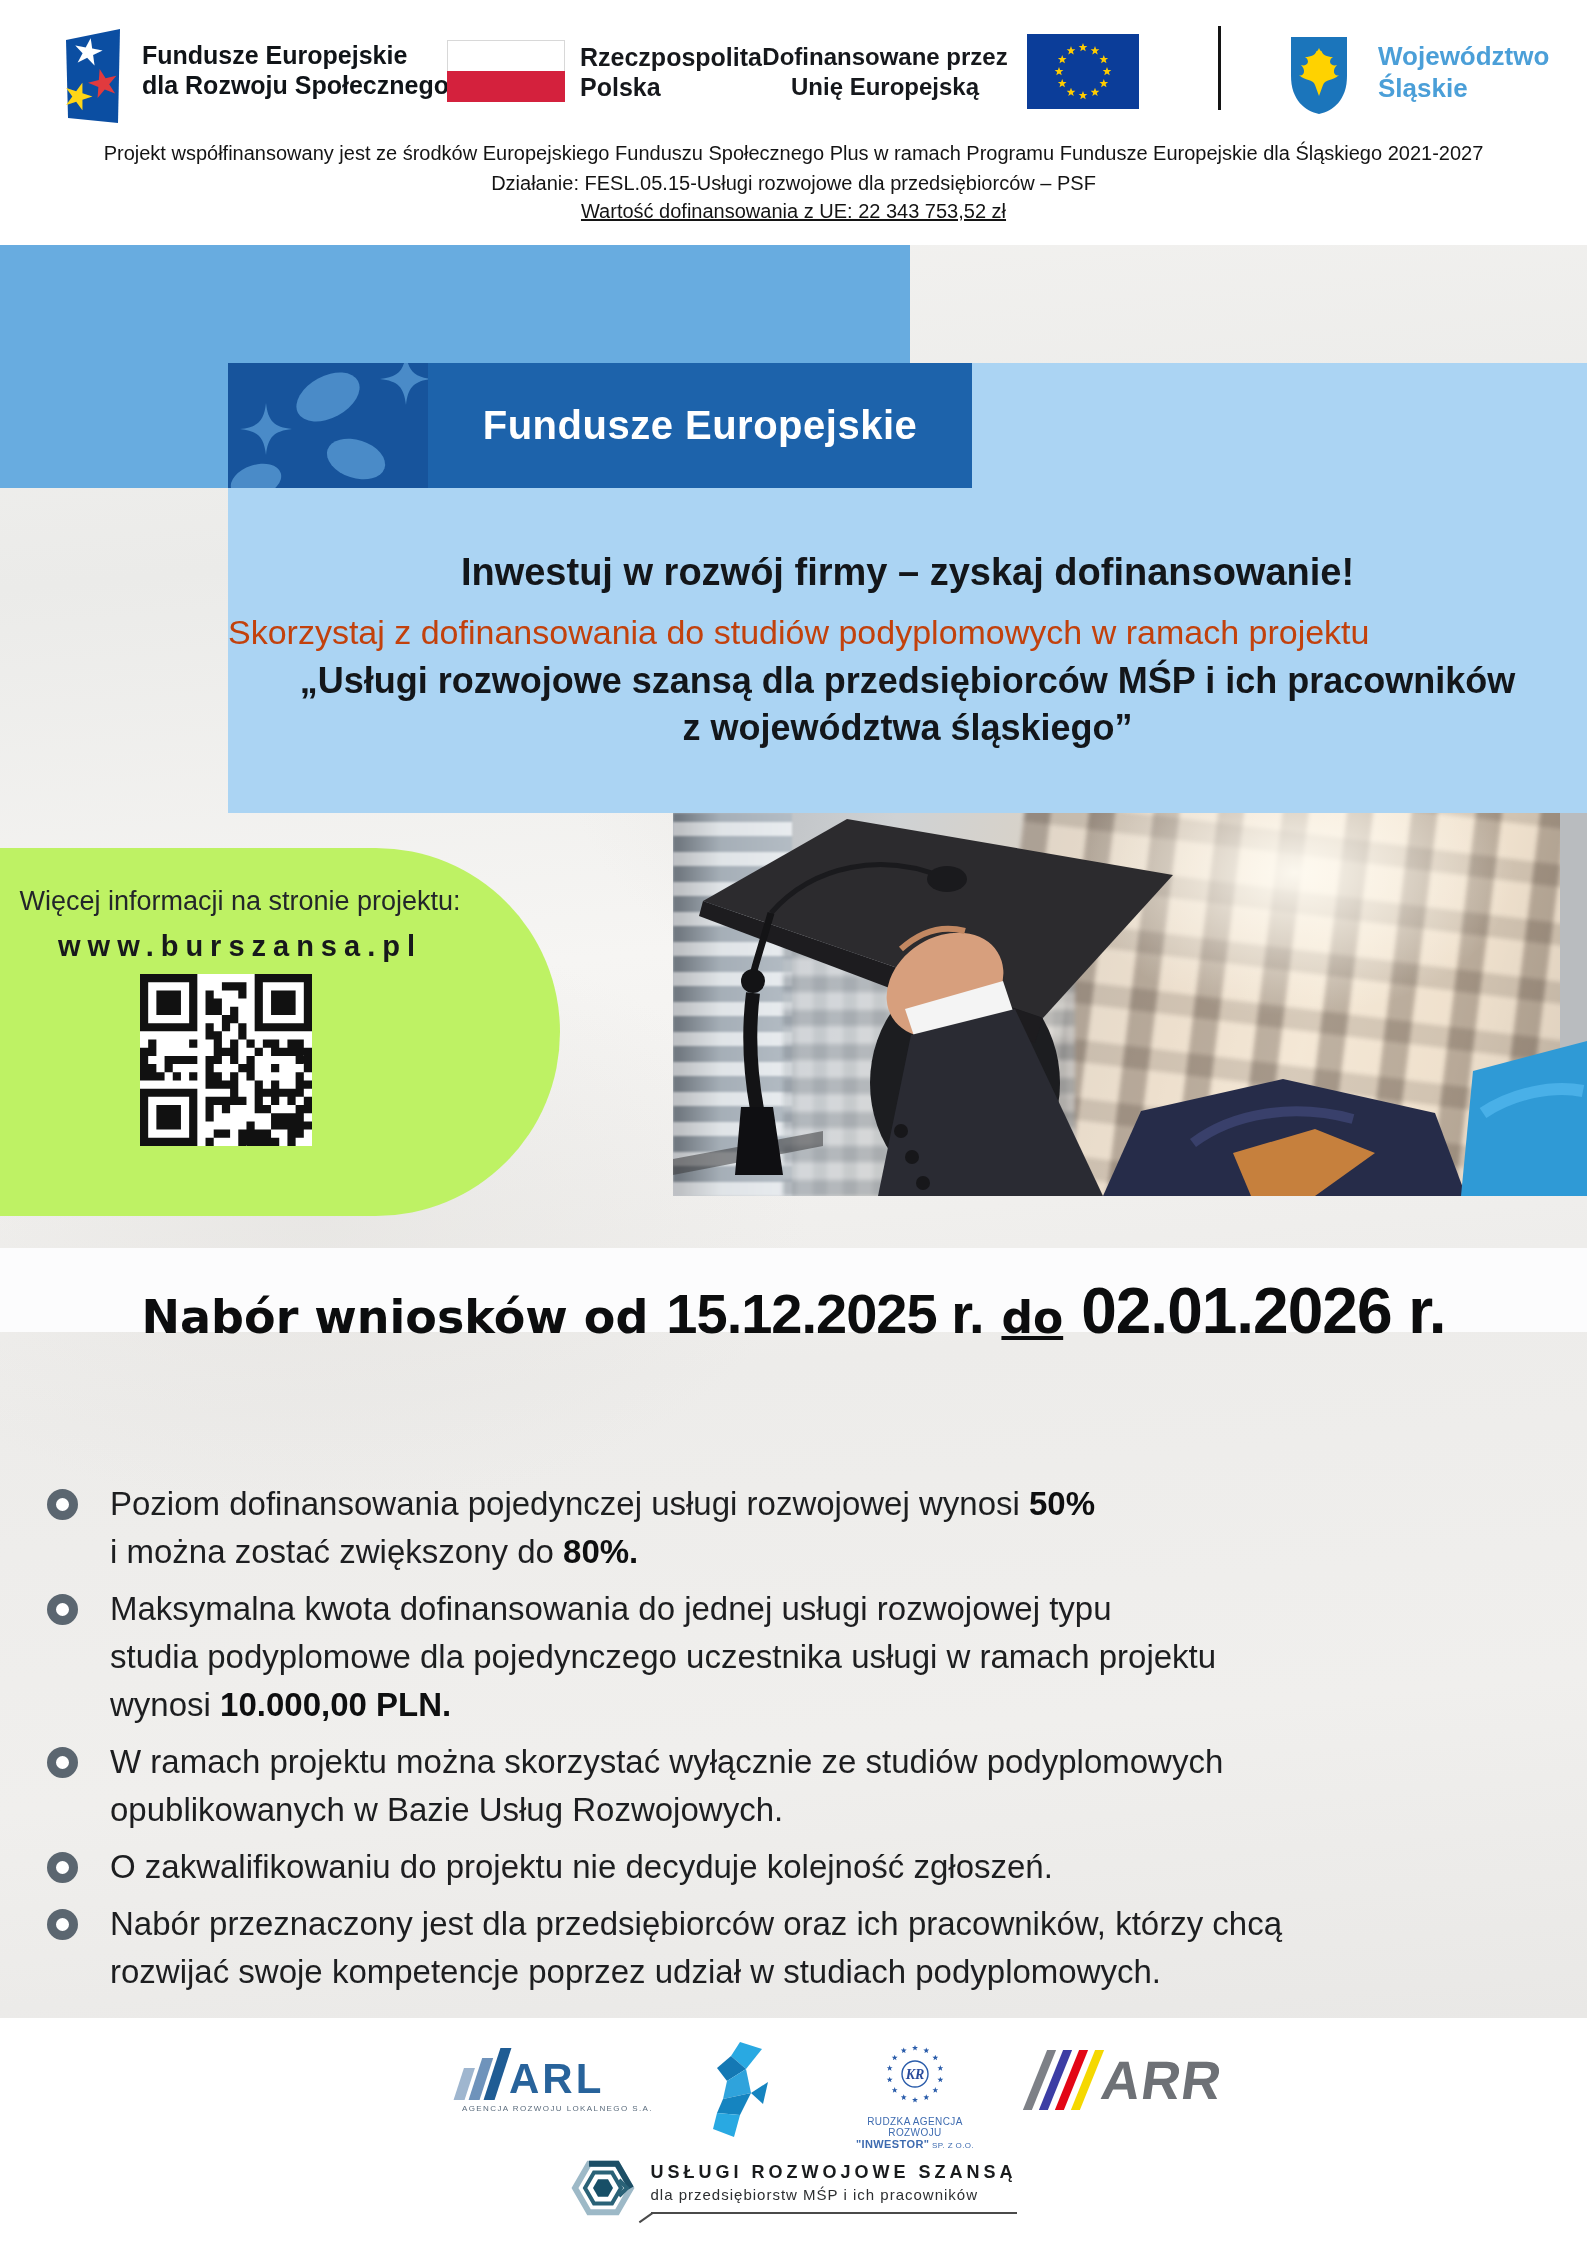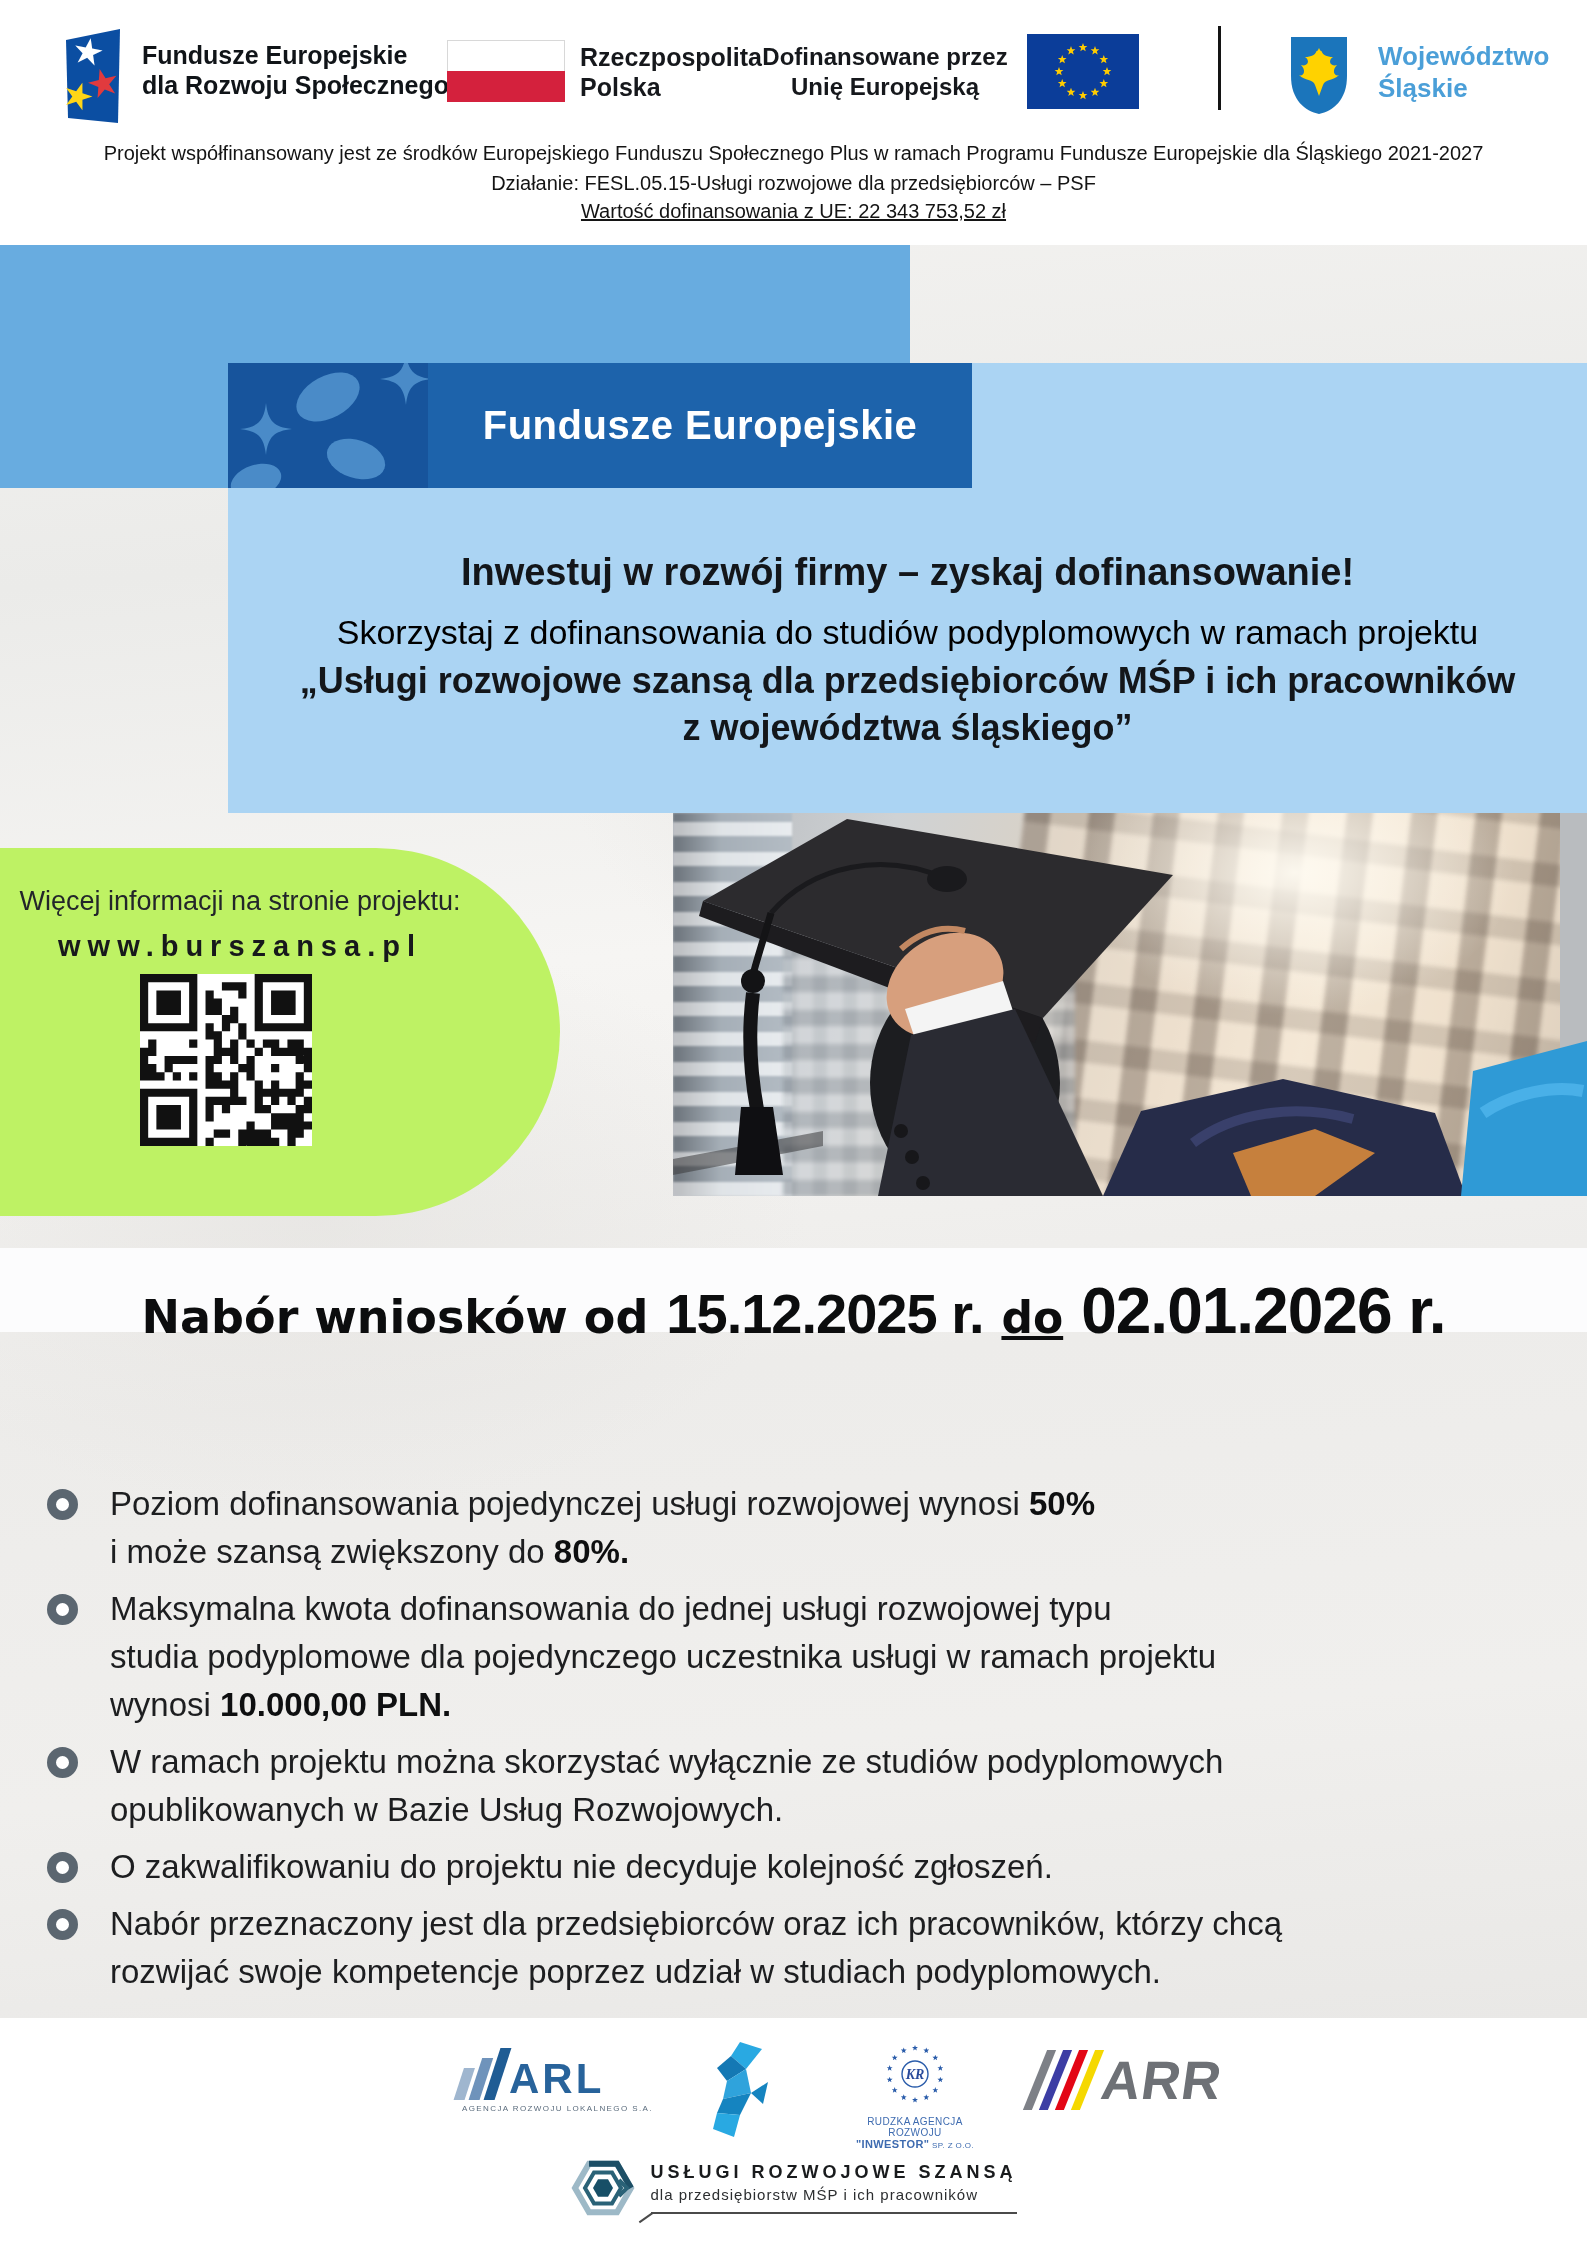--- a/index.html
+++ b/index.html
@@ -42,21 +42,21 @@
 
   
   .band-medium{left:0;top:245px;width:910px;height:243px;background:#68ace0;}
   .panel-light{left:228px;top:363px;width:1359px;height:450px;background:#abd4f3;}
   .banner-dark{left:228px;top:363px;width:744px;height:125px;background:#1d63ab;}
   .banner-pattern{position:absolute;left:0;top:0;width:200px;height:125px;background:#17549c;overflow:hidden;}
   .banner-title{position:absolute;left:200px;right:0;top:0;bottom:0;display:flex;align-items:center;justify-content:center;
     color:#fff;font-weight:bold;font-size:40px;letter-spacing:.5px;}
 
   .hero-h{left:228px;top:551px;width:1359px;text-align:center;font-weight:bold;font-size:38px;color:#13161a;}
-  .hero-s1{left:228px;top:613px;width:1359px;text-align:center;font-size:34px;color:#000000;}
+  .hero-s1{left:228px;top:613px;width:1359px;text-align:left;font-size:34px;color:#c2410c;}
   .hero-s2a{left:228px;top:660px;width:1359px;text-align:center;font-weight:bold;font-size:36px;color:#13161a;}
   .hero-s2b{left:228px;top:707px;width:1359px;text-align:center;font-weight:bold;font-size:36px;color:#13161a;}
 
   
   .photo{left:673px;top:813px;width:914px;height:383px;overflow:hidden;background:#d8d3cb;}
   .ph-bg{position:absolute;inset:0;
     background:linear-gradient(105deg,#aeb6be 0%,#c3c6c9 12%,#cfd2d4 22%,#d9d2c7 38%,#efe3d2 55%,#fdf3e2 68%,#f3e6d2 82%,#c9bcab 100%);}
   .ph-win-right{position:absolute;left:36%;top:-12%;width:70%;height:130%;transform:rotate(7deg);opacity:.75;filter:blur(2px);
     background:
       repeating-linear-gradient(90deg, rgba(92,76,63,.50) 0 26px, rgba(232,216,197,.42) 26px 64px),
@@ -263,21 +263,21 @@
     <span class="r-prefix">Nabór wniosków od</span>
     <span class="r-date1">15.12.2025 r.</span>
     <span class="r-do">do</span>
     <span class="r-date2">02.01.2026 r.</span>
   </div>
 
 
   <div class="abs bullets" id="bullets">
       <div class="bullet">
         <span class="bullet-ring"></span>
-        <div class="bullet-text"><span>Poziom dofinansowania pojedynczej usługi rozwojowej wynosi </span><b>50%</b><br><span>i może szansą zwiększony do </span><b>80%.</b></div>
+        <div class="bullet-text"><span>Poziom dofinansowania pojedynczej usługi rozwojowej wynosi </span><b>50%</b><br><span>i można zostać zwiększony do </span><b>80%.</b></div>
       </div>
       <div class="bullet">
         <span class="bullet-ring"></span>
         <div class="bullet-text"><span>Maksymalna kwota dofinansowania do jednej usługi rozwojowej typu</span><br><span>studia podyplomowe dla pojedynczego uczestnika usługi w ramach projektu</span><br><span>wynosi </span><b>10.000,00 PLN.</b></div>
       </div>
       <div class="bullet">
         <span class="bullet-ring"></span>
         <div class="bullet-text"><span>W ramach projektu można skorzystać wyłącznie ze studiów podyplomowych</span><br><span>opublikowanych w Bazie Usług Rozwojowych.</span></div>
       </div>
       <div class="bullet">

